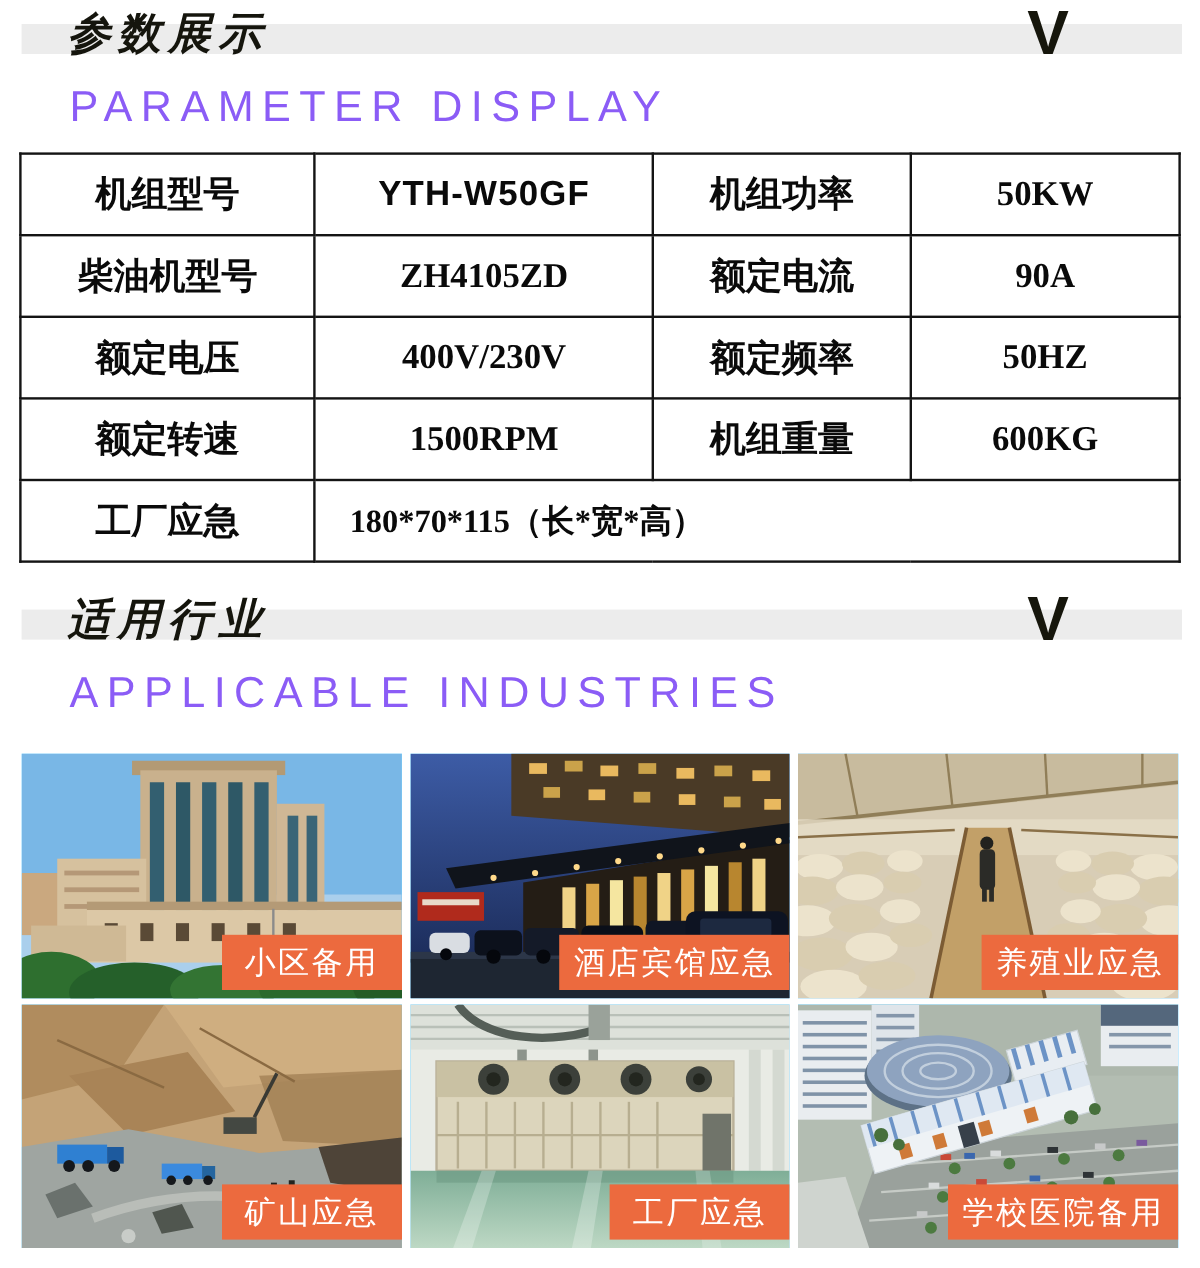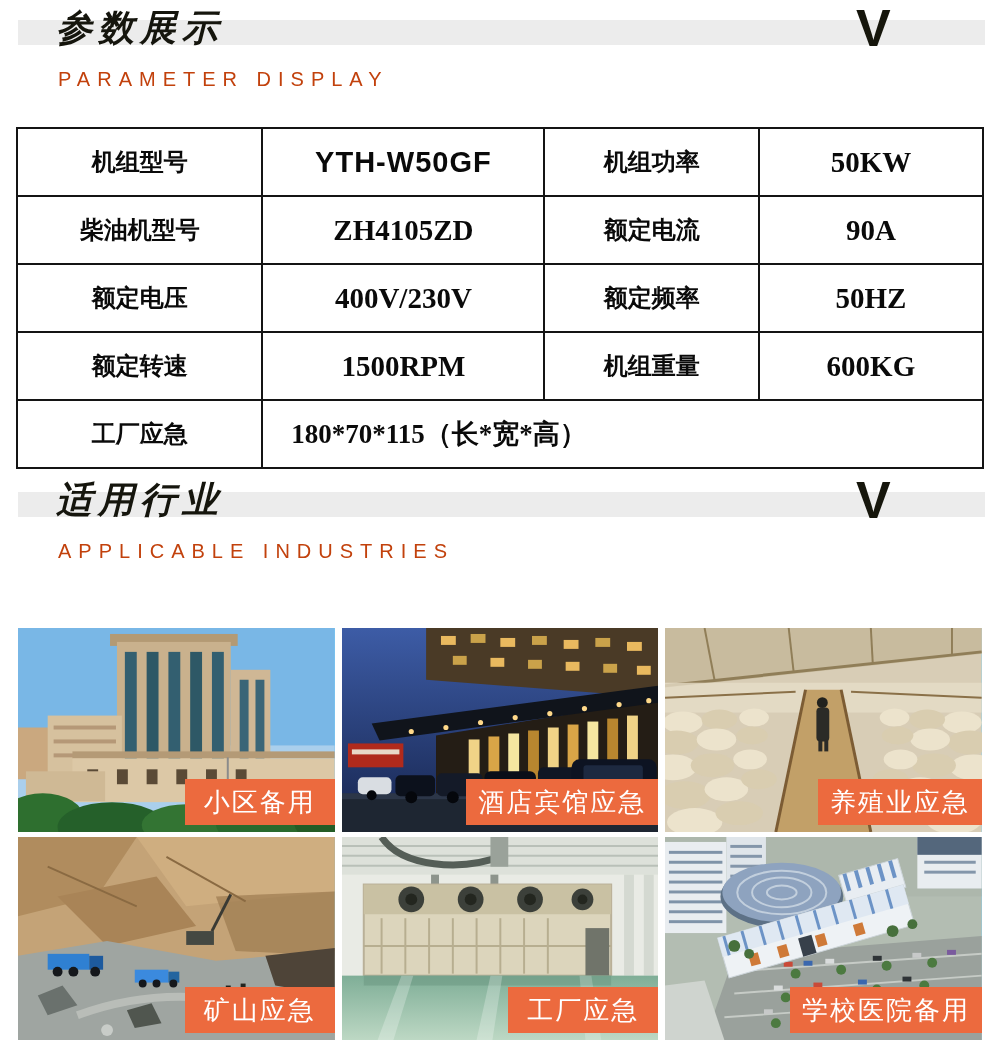--- a/index.html
+++ b/index.html
@@ -9,36 +9,36 @@
   
   .sec-header { position:absolute; left:0; width:1000px; height:110px; }
   .sec-header .band { position:absolute; left:18px; right:15px; top:20px; height:25px; background:#ececec; }
   .sec-header .cn-title {
     position:absolute; left:56px; top:4px;
     font-size:36px; font-weight:700; font-style:italic;
     letter-spacing:6px; color:#15150d;
   }
   .sec-header .en-subtitle {
     position:absolute; left:58px; top:68px;
-    font-size:20px; font-weight:400; letter-spacing:7px; color:#c2410c;
+    font-size:36px; font-weight:400; letter-spacing:7px; color:#8b5cf6;
   }
   .sec-header .chevron {
     position:absolute; left:856px; top:2px;
     font-size:52px; font-weight:600; color:#16160c; line-height:1;
   }
 
   
   table.spec {
     position:absolute; left:16px; top:127px; width:968px;
     border-collapse:collapse; table-layout:fixed; background:#fff;
   }
   table.spec td {
     border:2px solid #141414; text-align:center; vertical-align:middle;
     height:68px; color:#0a0a0a;
-    font-family:"Liberation Serif", serif; font-weight:700; font-size:24px;
+    font-family:"Liberation Serif", serif; font-weight:700; font-size:30px;
   }
   table.spec td.value { font-size:29px; }
   table.spec td.sans { font-family:"Liberation Sans", sans-serif; font-weight:700; letter-spacing:1px; }
   table.spec td.dim-value { text-align:left; padding-left:28px; font-size:27px; }
 
   
   .industry-grid {
     position:absolute; left:18px; top:628px; width:964px;
     display:grid; grid-template-columns:repeat(3,1fr);
     grid-template-rows:204px 203px; column-gap:7px; row-gap:5px;
@@ -96,21 +96,21 @@
         <td>机组重量</td>
         <td class="value">600KG</td>
       </tr>
       <tr>
         <td>工厂应急</td>
         <td class="value dim-value" colspan="3">180*70*115（长*宽*高）</td>
       </tr>
     </tbody>
   </table>
 
-  <div class="sec-header" style="top:472px;">
+  <div class="sec-header" style="top:488px;">
     <div class="band"></div>
     <div class="cn-title">适用行业</div>
     <div class="en-subtitle">APPLICABLE INDUSTRIES</div>
     <div class="chevron">V</div>
   </div>
 
   <div class="industry-grid">
 
     <div class="industry-card">
       <svg class="scene" viewBox="0 0 320 205" preserveAspectRatio="none">

